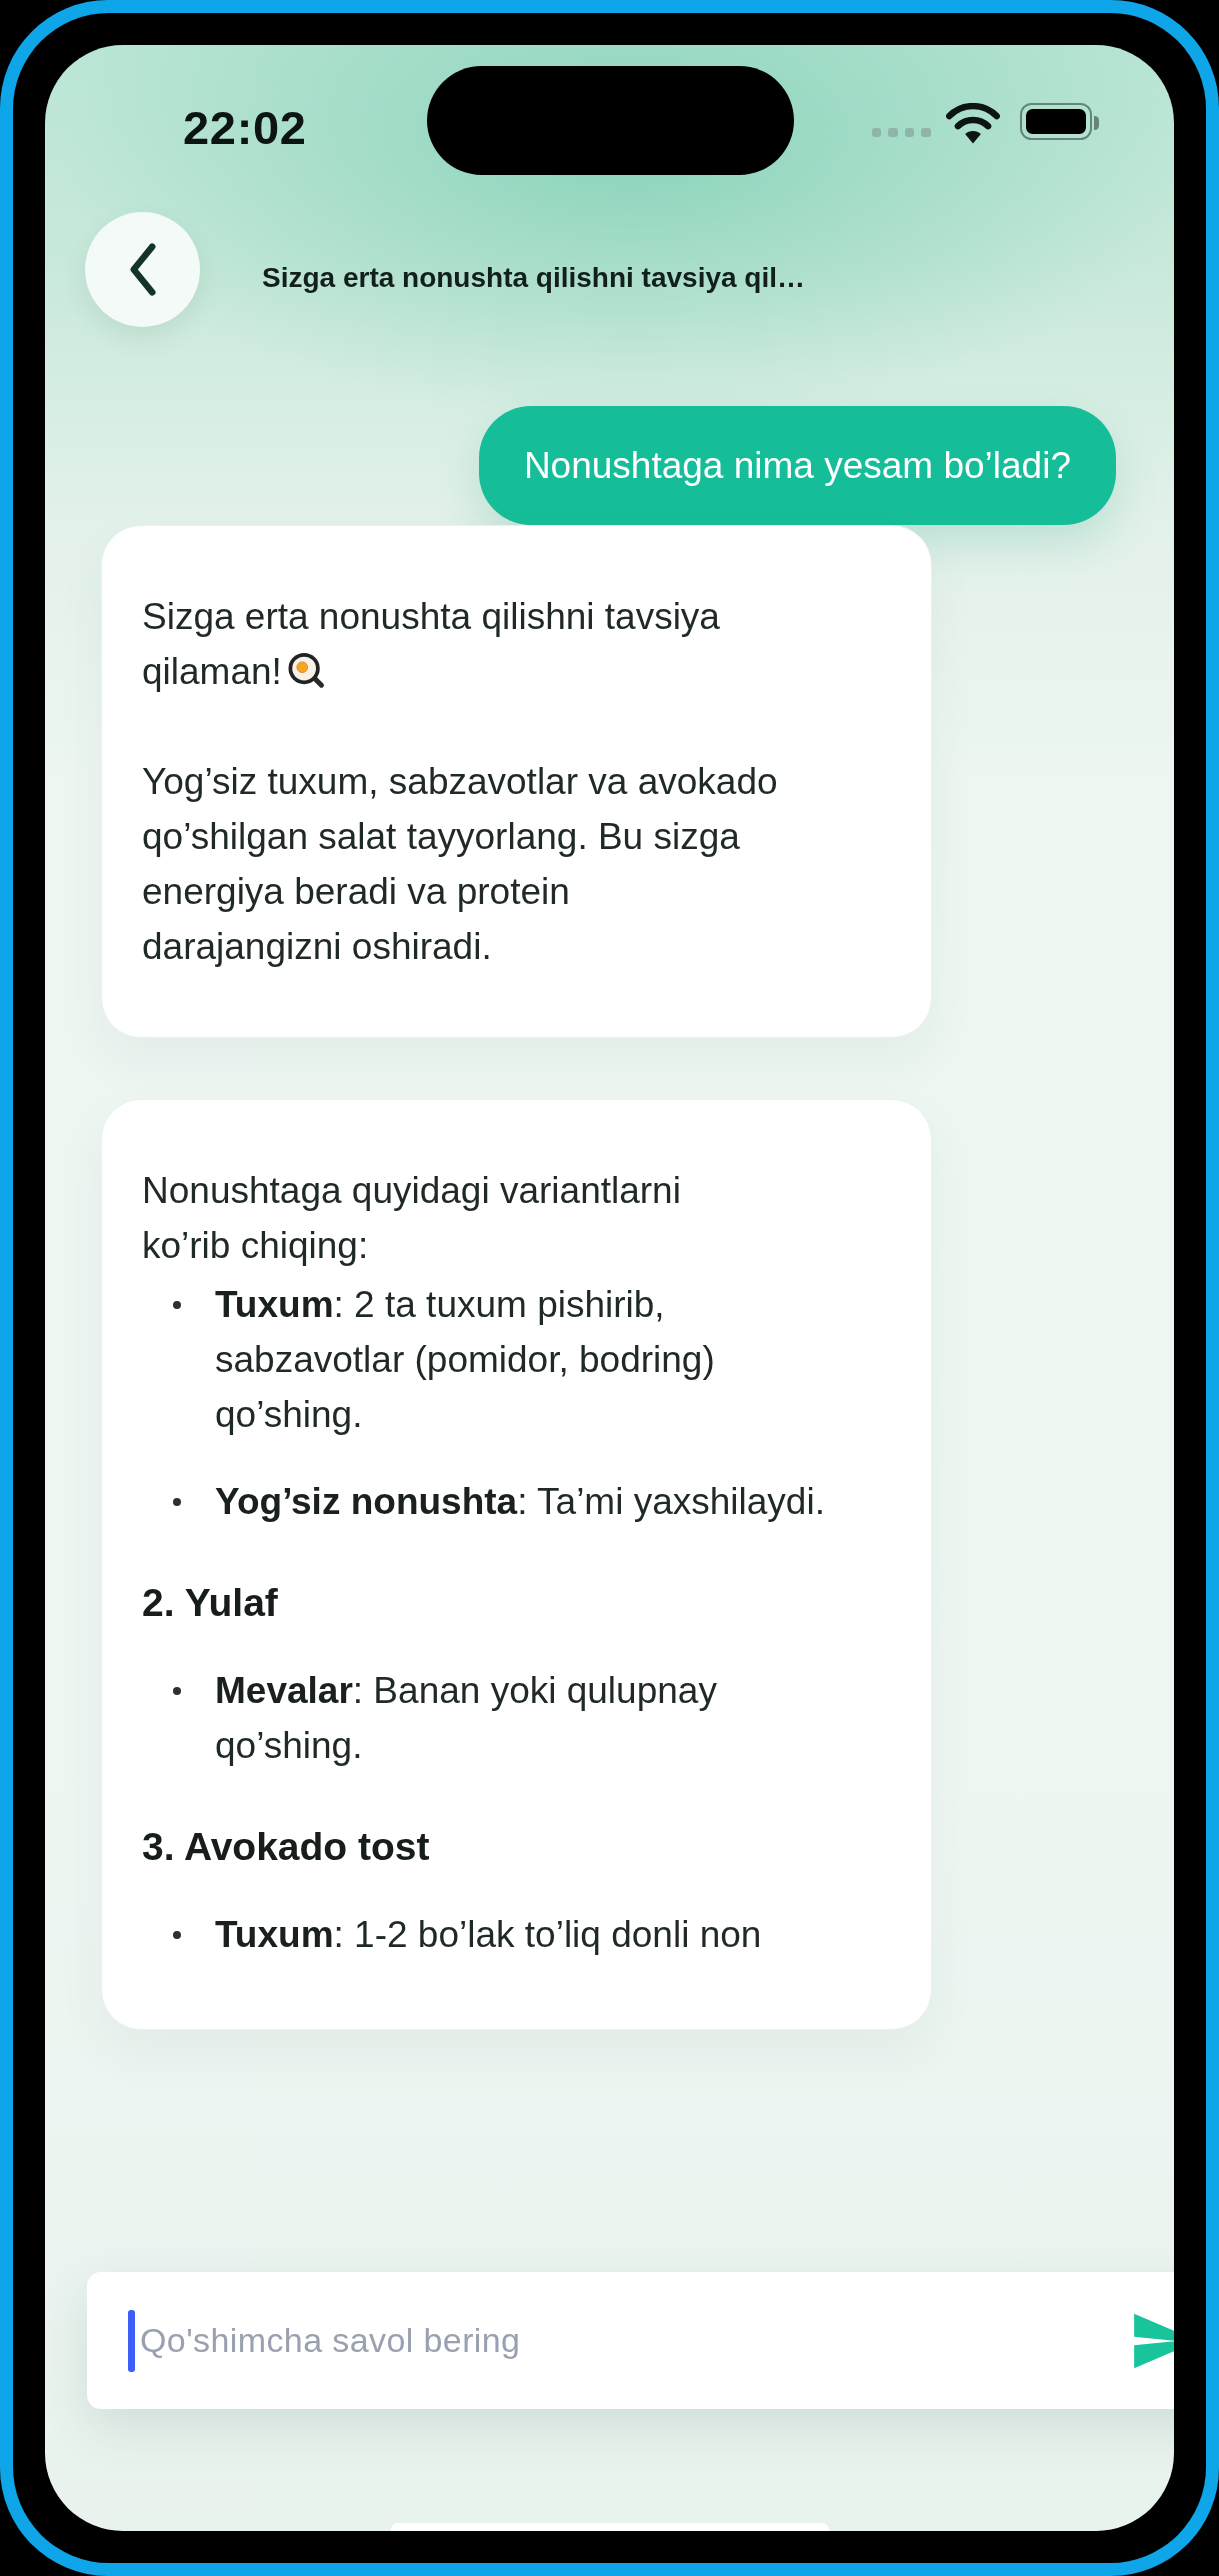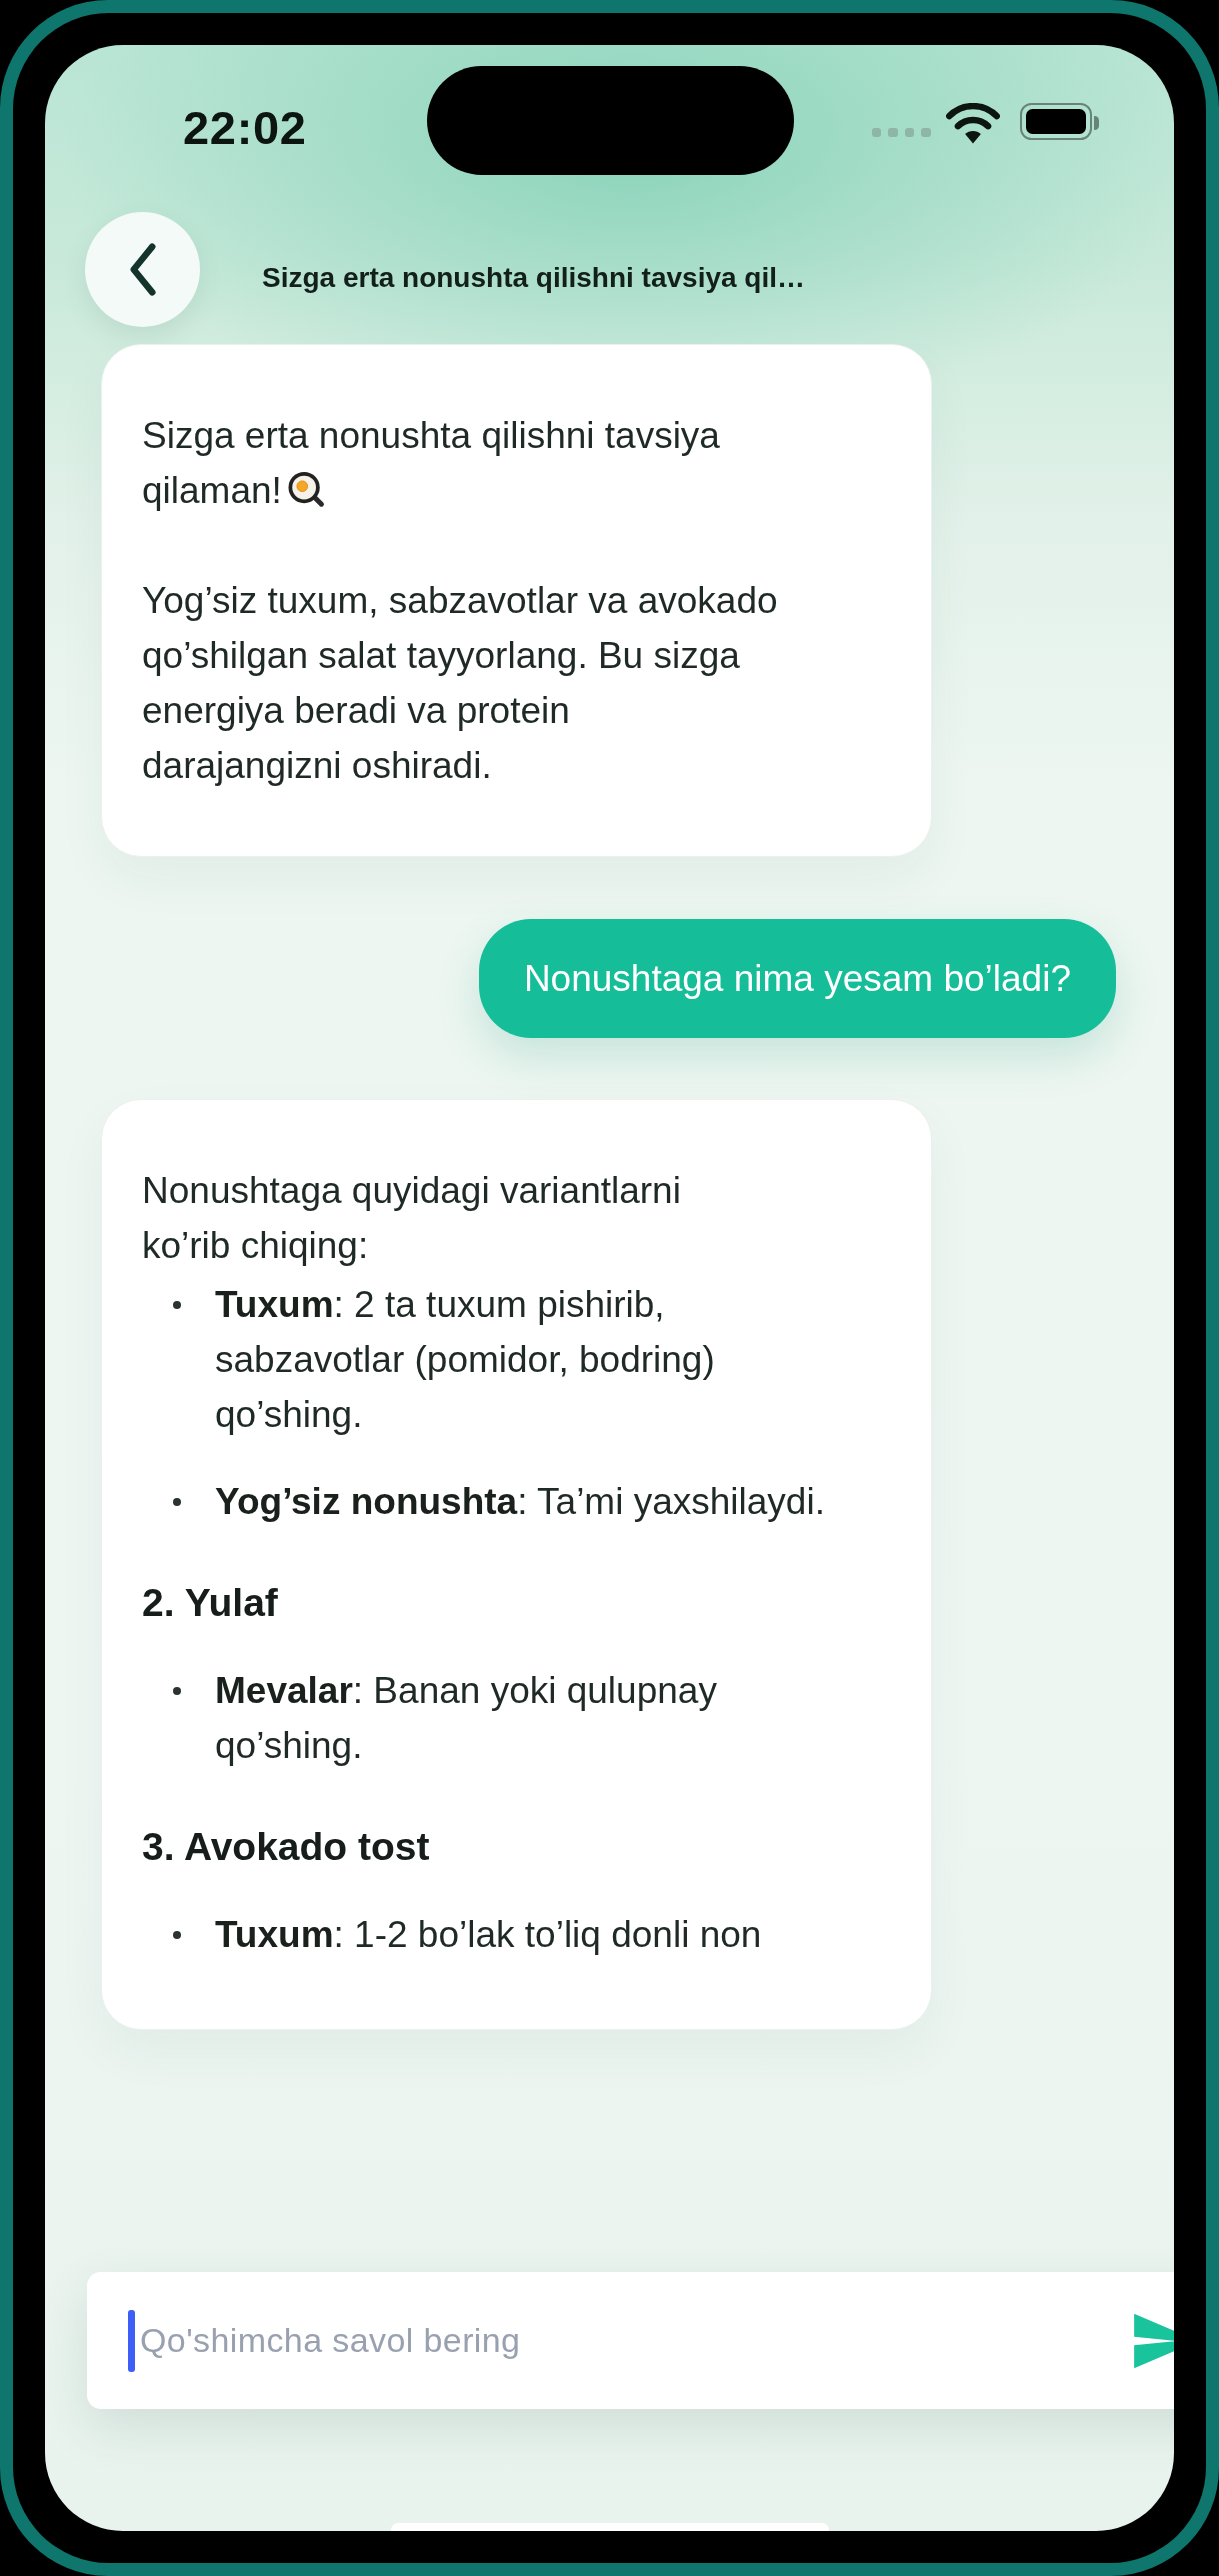--- a/index.html
+++ b/index.html
@@ -1,21 +1,21 @@
 <!DOCTYPE html>
 <html style="font-size:11.5px"><head>
 <meta charset="utf-8">
 <style>
   html,body{margin:0;padding:0;}
   body{
     width:1219px;height:2576px;position:relative;background:#000;
     font-family:"Liberation Sans","DejaVu Sans",sans-serif;
     -webkit-font-smoothing:antialiased;overflow:hidden;
   }
-  .phone-frame{position:absolute;inset:0;background:#0f766e;border-radius:108px;}
+  .phone-frame{position:absolute;inset:0;background:#0ea5e9;border-radius:108px;}
   .bezel{position:absolute;inset:13px;background:#000;border-radius:96px;}
   .screen{
     position:absolute;inset:32px;border-radius:78px;overflow:hidden;
     background:
       radial-gradient(ellipse 791px 374px at 52% 108px, rgba(96,196,164,0.55), rgba(96,196,164,0) 72%),
       linear-gradient(180deg,#b9e5d4 0px,#c8e9da 216px,#e2f1e9 474px,#edf6f1 733px,#eef6f2 1725px,#e9f3ee 100%);
   }
 
   
   .time{position:absolute;left:138px;top:55px;font-size:47px;font-weight:700;color:#0c1512;letter-spacing:0.7px;}
@@ -115,35 +115,35 @@
 
       <div class="back-btn">
         <svg width="30" height="55" viewBox="0 0 42 76">
           <polyline points="34,6 8,38 34,70" fill="none" stroke="#14342b" stroke-width="9" stroke-linecap="round" stroke-linejoin="round"></polyline>
         </svg>
       </div>
       <div class="page-title">Sizga erta nonushta qilishni tavsiya qil…</div>
 
       <div class="chat">
 
+        <div class="bubble user">Nonushtaga nima yesam bo’ladi?</div>
+
         <div class="bubble assistant">
           <p><span>Sizga erta nonushta qilishni tavsiya
 qilaman!</span><svg class="egg" width="40" height="40" viewBox="0 0 64 64">
             <rect x="40" y="38" width="26" height="8" rx="4" transform="rotate(45 44 42)" fill="#2a2a2a"></rect>
             <circle cx="29" cy="28" r="25" fill="#222"></circle>
             <circle cx="29" cy="28" r="19" fill="#f6f2e9"></circle>
             <circle cx="26" cy="26" r="8.5" fill="#f5a623" stroke="#de8d15" stroke-width="1.5"></circle>
           </svg></p>
           <p>Yog’siz tuxum, sabzavotlar va avokado
 qo’shilgan salat tayyorlang. Bu sizga
 energiya beradi va protein
 darajangizni oshiradi.</p>
         </div>
-
-        <div class="bubble user">Nonushtaga nima yesam bo’ladi?</div>
 
         <div class="bubble assistant second">
           <p>Nonushtaga quyidagi variantlarni
 ko’rib chiqing:</p>
 
           <ul>
             <li><span class="dot"></span><span class="lead">Tuxum</span><span>: 2 ta tuxum pishirib,
 sabzavotlar (pomidor, bodring)
 qo’shing.</span></li>
             <li><span class="dot"></span><span class="lead">Yog’siz nonushta</span><span>: Ta’mi yaxshilaydi.</span></li>

